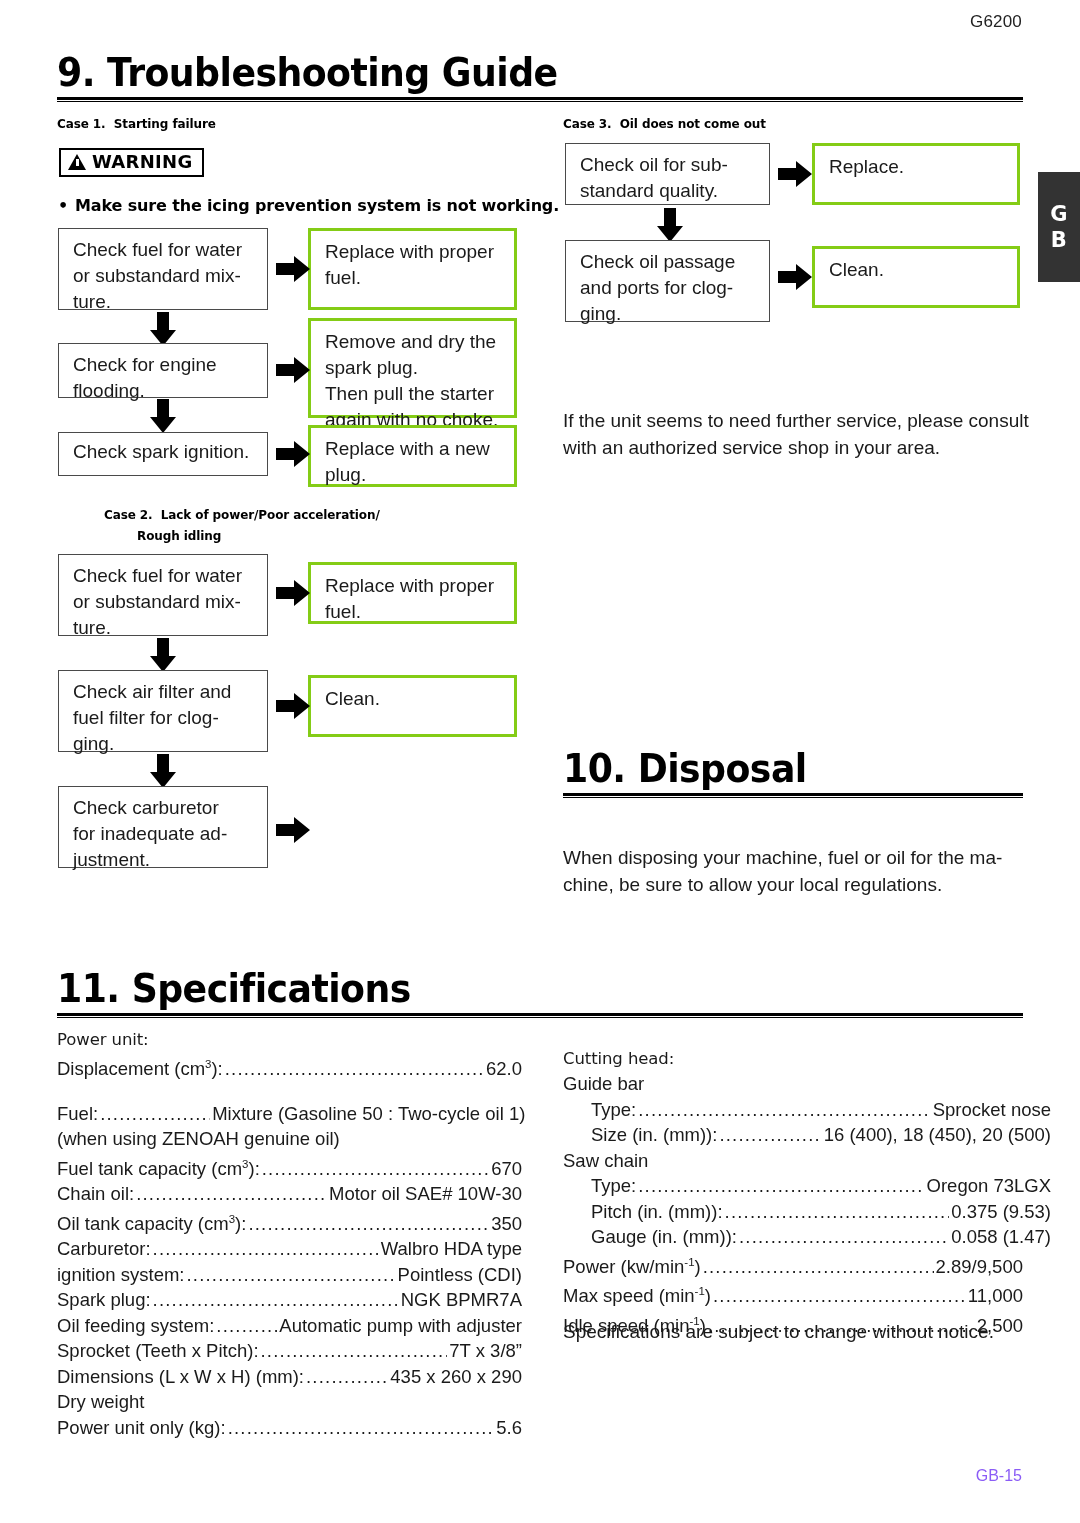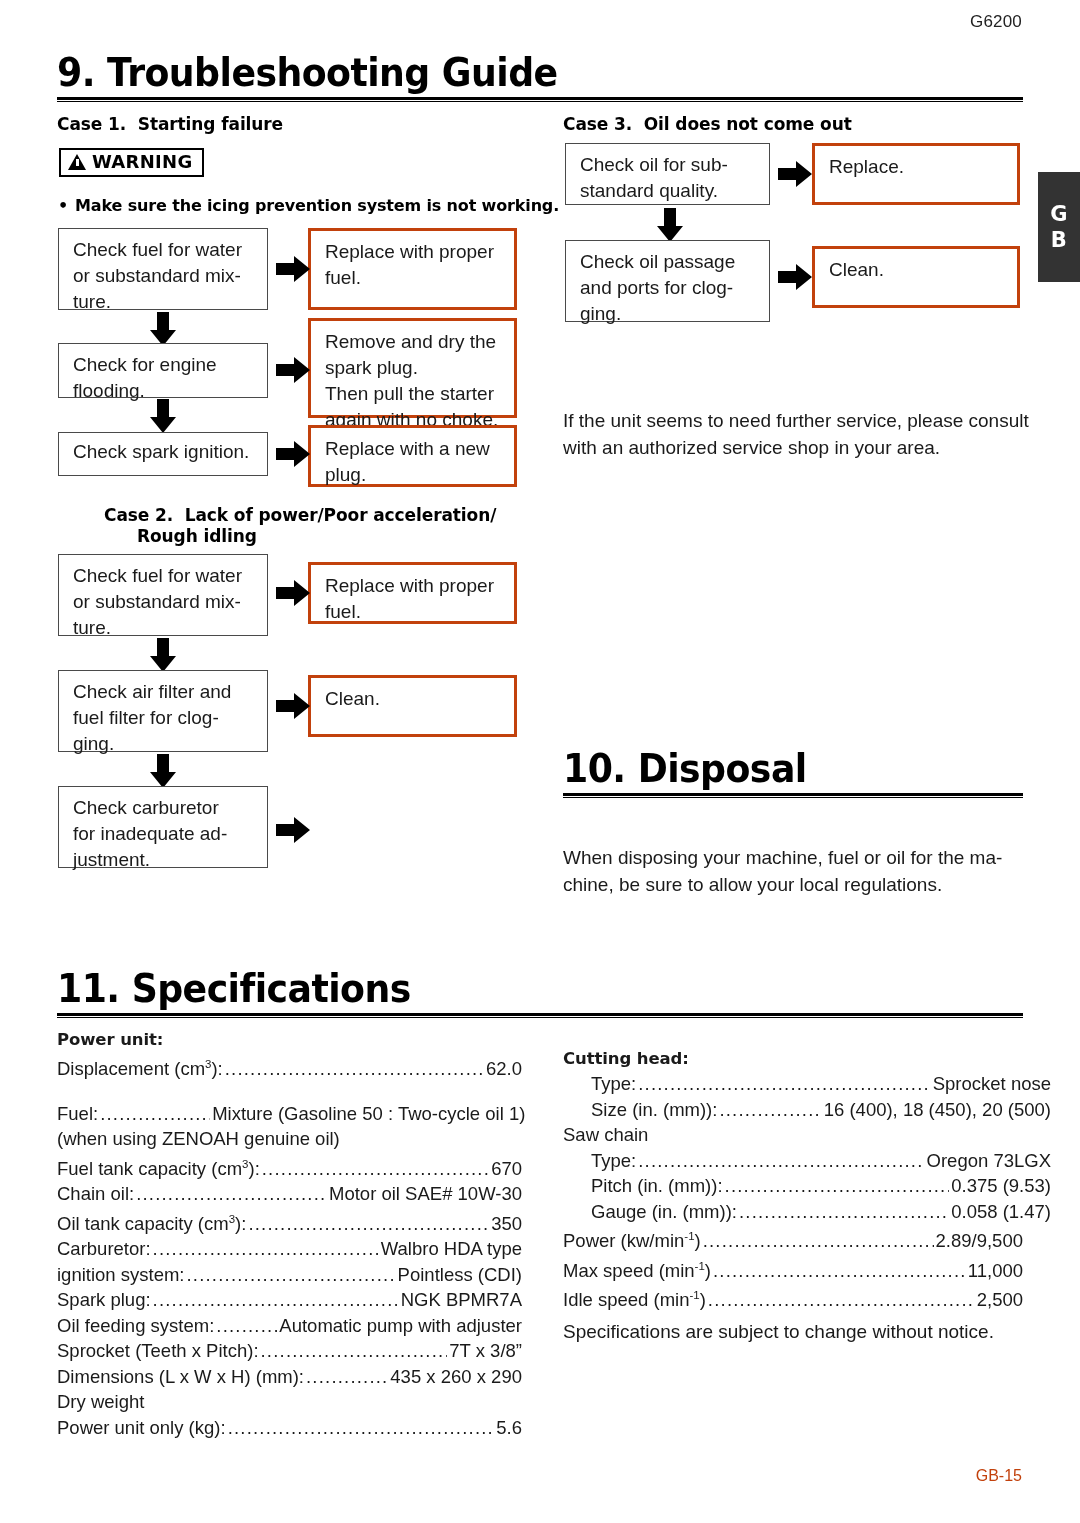--- a/index.html
+++ b/index.html
@@ -56,21 +56,21 @@
     width: 966px;
   }
   #h-disposal { left: 563px; width: 460px; }
   #h-disposal .rule { width: 460px; }
 
   
   .case-title {
     position: absolute;
     font-family: "DejaVu Sans", sans-serif;
     font-weight: bold;
-    font-size: 17px;
+    font-size: 12px;
     line-height: 23px;
     letter-spacing: -0.1px;
     white-space: pre;
   }
 
   
   .warn-box {
     position: absolute;
     border: 2.5px solid #000;
     padding: 2px 9px 3px 7px;
@@ -116,21 +116,21 @@
 
   
   .fbox {
     position: absolute;
     box-sizing: border-box;
     background: #fff;
     display: flex;
     align-items: flex-start;
   }
   .fbox.left  { border: 1.5px solid #4a4a4a; }
-  .fbox.right { border: 3px solid #c2410c; }
+  .fbox.right { border: 3px solid #84cc16; }
   .fbox .txt {
     font-size: 19px;
     line-height: 26px;
     color: #1a1a1a;
     padding: 8px 0 0 14px;
     white-space: pre-line;
   }
 
   
   .arrow-r {
@@ -173,21 +173,21 @@
 
   
   .spec-col {
     position: absolute;
     font-size: 18.5px;
     line-height: 25.5px;
     color: #1a1a1a;
   }
   .spec-head {
     font-family: "DejaVu Sans", sans-serif;
-    font-weight: bold;
+    font-weight: normal;
     font-size: 16.5px;
     line-height: 24px;
     letter-spacing: -0.1px;
   }
   .srow {
     display: flex;
     align-items: baseline;
     width: 100%;
     white-space: nowrap;
   }
@@ -205,21 +205,21 @@
   .srow.indent { padding-left: 28px; }
   .plain { white-space: nowrap; }
   .gap { height: 19px; }
   sup.cm { font-size: 0.62em; vertical-align: super; }
 
   .footer-page {
     position: absolute;
     right: 58px;
     bottom: 38px;
     font-size: 16px;
-    color: #c2410c;
+    color: #8b5cf6;
   }
 </style>
 </head>
 <body>
 
 <div class="page">
 
   <div class="model-code">G6200</div>
 
   <div class="gb-tab">
@@ -438,20 +438,21 @@
           <span class="lbl">Power unit only (kg):</span>
           <span class="lead">.....................................................................</span>
           <span class="val">5.6</span>
         </div>
       </div>
   </div>
 
   <div class="spec-col" id="cutting-head-col" style="left:563px; top:1028px; width:460px;margin-top:19px;">
     <div class="spec-head">Cutting head:</div>
     <div id="cutting-head-rows">
+        <div class="plain">Guide bar</div>
         <div class="srow indent">
           <span class="lbl">Type:</span>
           <span class="lead">.....................................................................</span>
           <span class="val">Sprocket nose</span>
         </div>
         <div class="srow indent">
           <span class="lbl">Size (in. (mm)):</span>
           <span class="lead">.....................................................................</span>
           <span class="val">16 (400), 18 (450), 20 (500)</span>
         </div>

